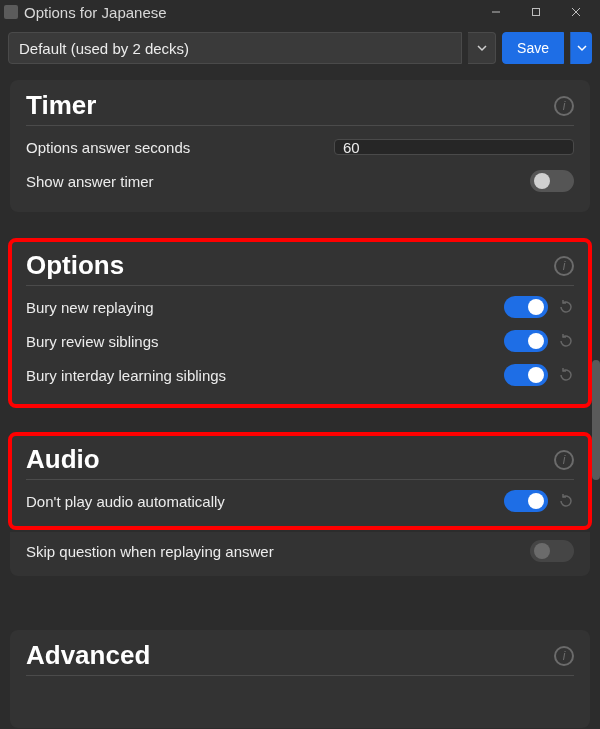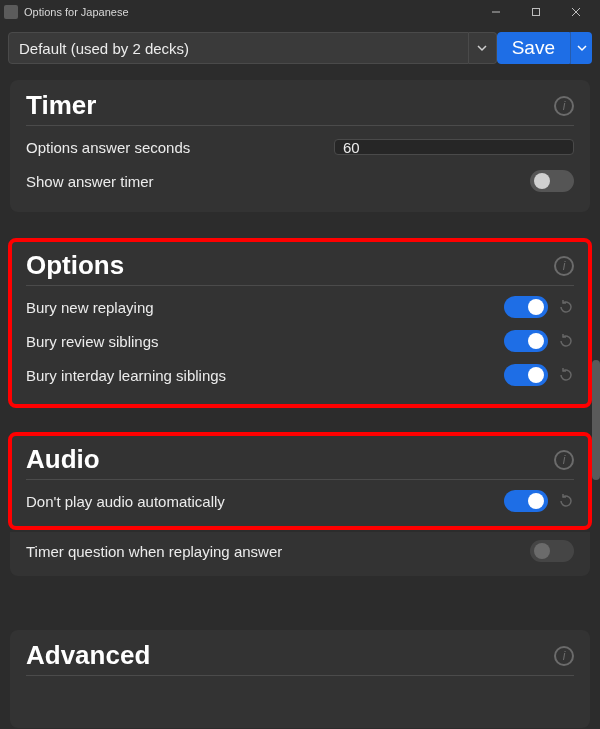--- a/index.html
+++ b/index.html
@@ -15,21 +15,21 @@
     position: relative;
   }
 
   
   .titlebar {
     height: 24px;
     background: #2c2c2c;
     display: flex;
     align-items: center;
     padding: 0 4px;
-    font-size: 11px;
+    font-size: 15px;
     color: #d8d8d8;
   }
   .titlebar .app-icon {
     width: 14px; height: 14px;
     background: #5b5b5b;
     margin-right: 6px;
     border-radius: 2px;
   }
   .window-controls {
     margin-left: auto;
@@ -41,21 +41,21 @@
     display: flex; align-items: center; justify-content: center;
     color: #bdbdbd;
     font-size: 11px;
   }
 
   
   .topbar {
     display: flex;
     align-items: stretch;
     padding: 8px 8px 8px 8px;
-    gap: 0;
+    gap: 6px;
   }
   .preset-select {
     flex: 1;
     height: 32px;
     background: #3a3a3a;
     border: 1px solid #4a4a4a;
     border-radius: 4px 0 0 4px;
     display: flex;
     align-items: center;
     padding: 0 10px;
@@ -69,21 +69,21 @@
     border-left: none;
     border-radius: 0 4px 4px 0;
     display: flex; align-items: center; justify-content: center;
   }
   .save-btn {
     height: 32px;
     background: #1e6ee6;
     border: 1px solid #1e6ee6;
     border-radius: 4px 0 0 4px;
     color: #fff;
-    font-size: 19px;
+    font-size: 14px;
     padding: 0 14px;
     display: flex; align-items: center; justify-content: center;
   }
   .save-caret {
     width: 22px; height: 32px;
     background: #1e6ee6;
     border-radius: 0 4px 4px 0;
     border-left: 1px solid #3a3a3a55;
     display: flex; align-items: center; justify-content: center;
     color: #fff;
@@ -310,21 +310,21 @@
         <svg viewBox="0 0 16 16">
             <path d="M3 8a5 5 0 1 0 2-4" fill="none" class="reset-stroke" stroke-width="1.5"></path>
             <polyline points="5,1 5,4 8,4" fill="none" class="reset-stroke" stroke-width="1.5"></polyline>
           </svg>
       </div>
     </div>
   </div>
 
   <div class="panel" style="margin-top:-2px; margin-bottom:54px; padding-top:2px; padding-bottom:8px; border-top-left-radius:0; border-top-right-radius:0; background:#333333;">
     <div class="row">
-      <div class="label">Timer question when replaying answer</div>
+      <div class="label">Skip question when replaying answer</div>
       <div class="spacer"></div>
       <div class="toggle off disabled"></div>
     </div>
   </div>
 
   <div class="panel" style="margin-bottom:0;">
     <h2>
       <span>Advanced</span>
       <span class="info-icon">i</span>
     </h2>

